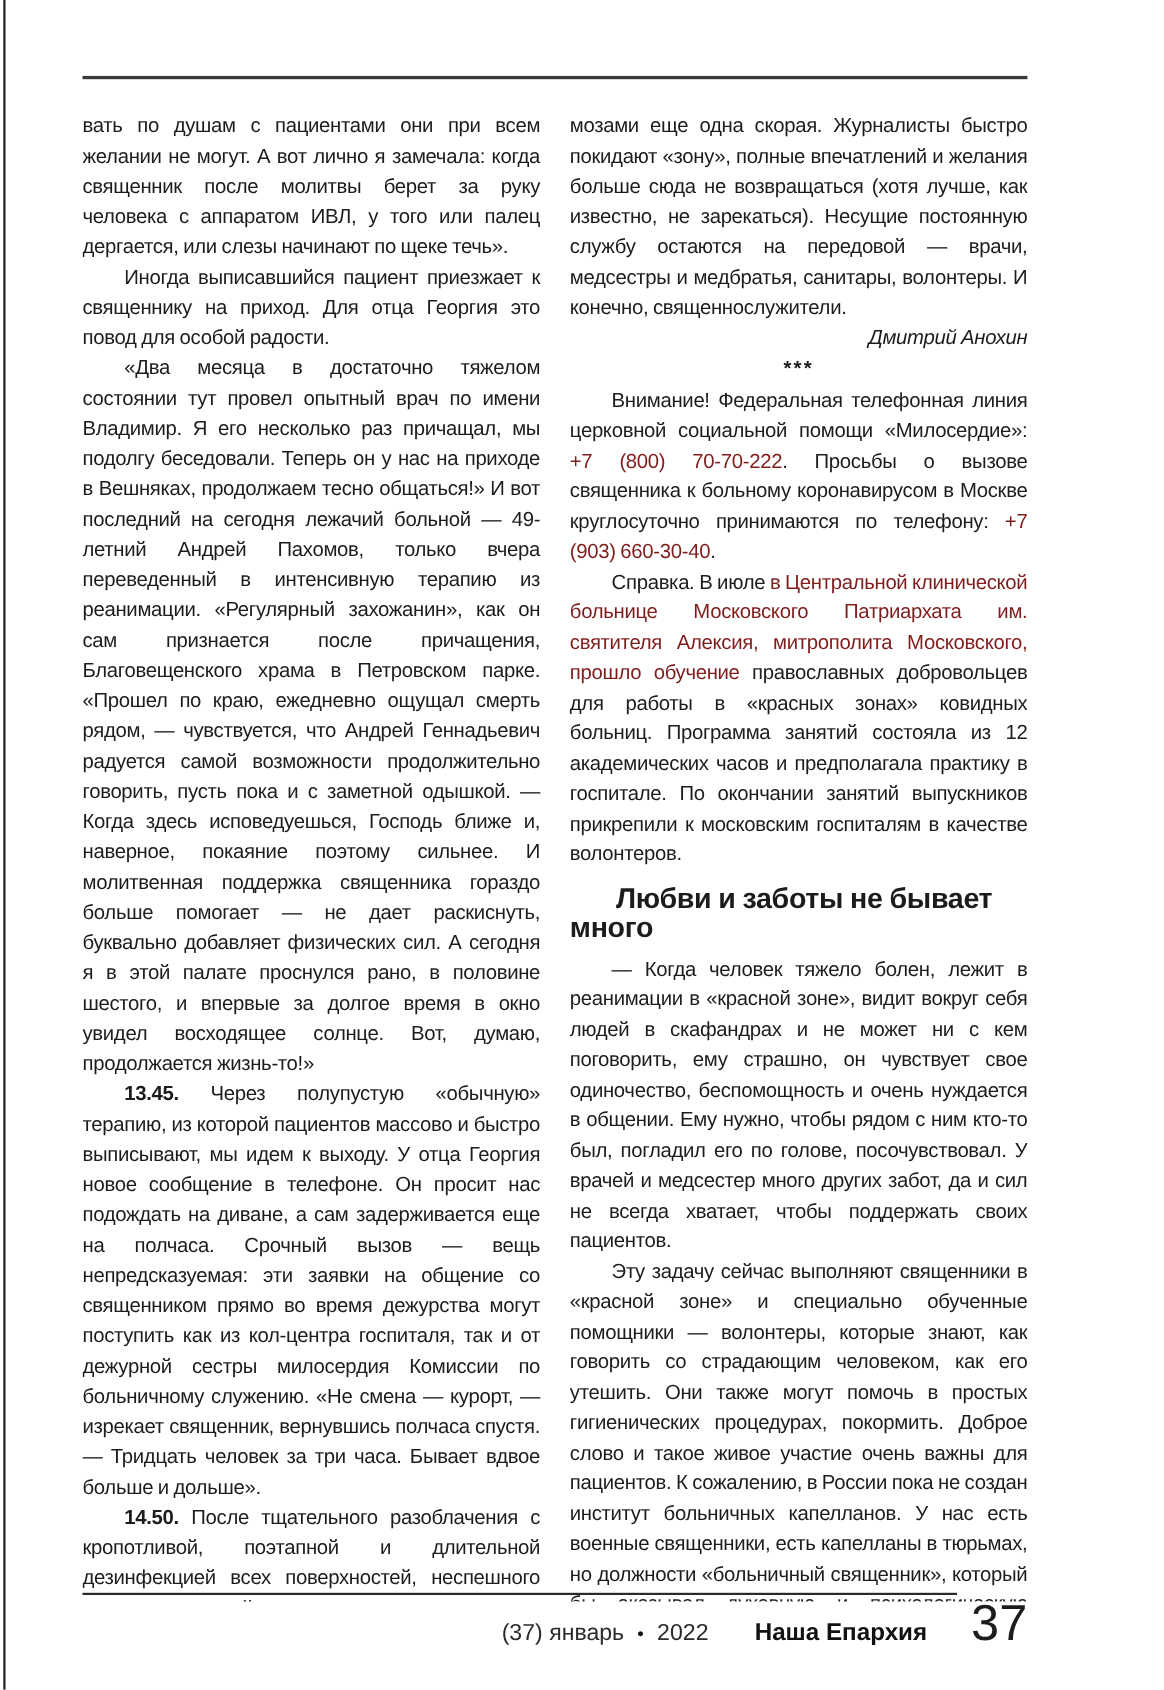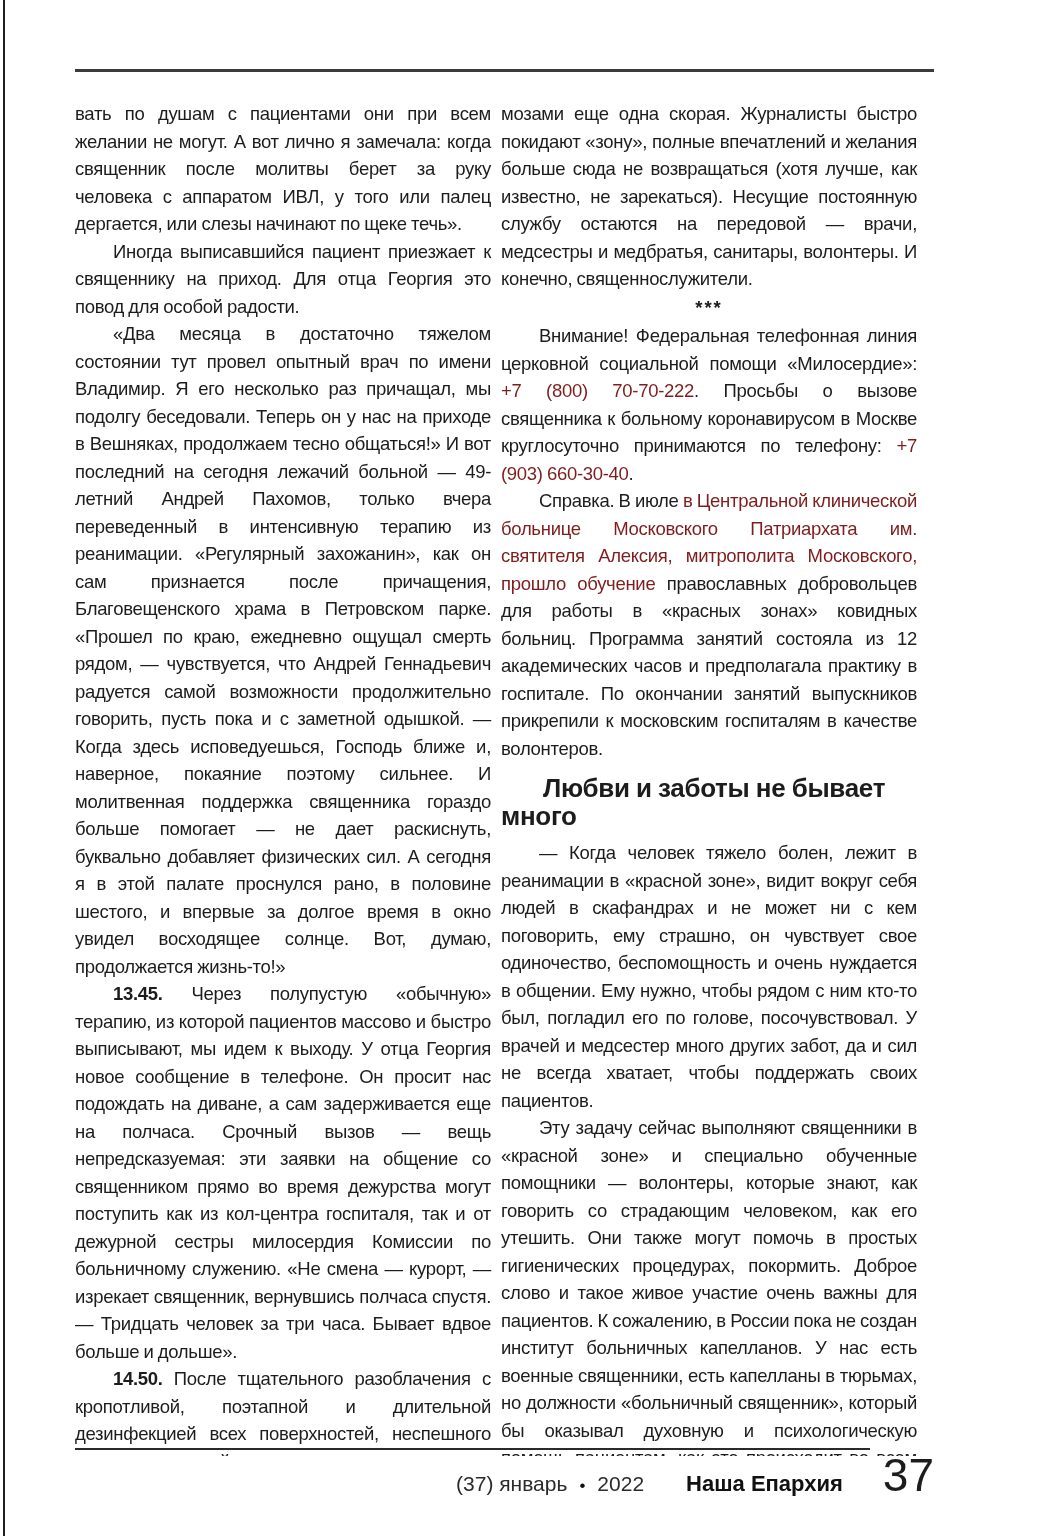--- a/index.html
+++ b/index.html
@@ -10,21 +10,21 @@
     color:#1c1c1c;
   }
   .left-border{
     position:absolute;left:3px;top:0;width:2px;height:1536px;background:#1f1f1f;
   }
   .top-rule{
     position:absolute;left:75px;top:69px;width:859px;height:3px;background:#3b3b3b;
   }
   .columns{
     position:absolute;left:75px;top:100px;width:859px;height:1356px;
-    display:flex;gap:10px;overflow:hidden;
+    display:flex;gap:27px;overflow:hidden;
   }
   .col{
     width:416px;flex:0 0 416px;
     font-size:18.5px;line-height:27.5px;
     letter-spacing:-0.3px;word-spacing:-0.6px;
     text-align:justify;
     hyphens:auto;
   }
   .blk{margin:0;text-align:justify;}
   .blk.ind{text-indent:38px;}
@@ -59,20 +59,21 @@
 <div class="columns">
   <div class="col">
       <p class="blk "><span class="seg-n">вать по душам с пациентами они при всем желании не могут. А вот лично я замечала: когда священник после молитвы берет за руку человека с аппаратом ИВЛ, у того или палец дергается, или слезы начинают по щеке течь».</span></p>
       <p class="blk ind"><span class="seg-n">Иногда выписавшийся пациент приезжает к священнику на приход. Для отца Георгия это повод для особой радости.</span></p>
       <p class="blk ind"><span class="seg-n">«Два месяца в достаточно тяжелом состоянии тут провел опытный врач по имени Владимир. Я его несколько раз причащал, мы подолгу беседовали. Теперь он у нас на приходе в Вешняках, продолжаем тесно общаться!» И вот последний на сегодня лежачий больной — 49-летний Андрей Пахомов, только вчера переведенный в интенсивную терапию из реанимации. «Регулярный захожанин», как он сам признается после причащения, Благовещенского храма в Петровском парке. «Прошел по краю, ежедневно ощущал смерть рядом, — чувствуется, что Андрей Геннадьевич радуется самой возможности продолжительно говорить, пусть пока и с заметной одышкой. — Когда здесь исповедуешься, Господь ближе и, наверное, покаяние поэтому сильнее. И молитвенная поддержка священника гораздо больше помогает — не дает раскиснуть, буквально добавляет физических сил. А сегодня я в этой палате проснулся рано, в половине шестого, и впервые за долгое время в окно увидел восходящее солнце. Вот, думаю, продолжается жизнь-то!»</span></p>
       <p class="blk ind"><span class="seg-b">13.45.</span><span class="seg-n"> Через полупустую «обычную» терапию, из которой пациентов массово и быстро выписывают, мы идем к выходу. У отца Георгия новое сообщение в телефоне. Он просит нас подождать на диване, а сам задерживается еще на полчаса. Срочный вызов — вещь непредсказуемая: эти заявки на общение со священником прямо во время дежурства могут поступить как из кол-центра госпиталя, так и от дежурной сестры милосердия Комиссии по больничному служению. «Не смена — курорт, — изрекает священник, вернувшись полчаса спустя. — Тридцать человек за три часа. Бывает вдвое больше и дольше».</span></p>
       <p class="blk ind"><span class="seg-b">14.50.</span><span class="seg-n"> После тщательного разоблачения с кропотливой, поэтапной и длительной дезинфекцией всех поверхностей, неспешного мытья в душевой и переодевания еще в один свежий комплект для «чистой» зоны болтаем в кафе на втором этаже за бесплатным для всех обедом, обсуждая прошедшие полдня. Наружная дверь на выходе дает милый прощальный пинок, у приемного отделения визжит тор-</span></p>
     </div>
   <div class="col">
       <p class="blk "><span class="seg-n">мозами еще одна скорая. Журналисты быстро покидают «зону», полные впечатлений и желания больше сюда не возвращаться (хотя лучше, как известно, не зарекаться). Несущие постоянную службу остаются на передовой — врачи, медсестры и медбратья, санитары, волонтеры. И конечно, священнослужители.</span></p>
+      <p class="blk right"><span class="seg-i">Дмитрий Анохин</span></p>
       <p class="blk center sep"><span class="seg-b">***</span></p>
       <p class="blk ind"><span class="seg-n">Внимание! Федеральная телефонная линия церковной социальной помощи «Милосердие»: </span><span class="seg-blue">+7 (800) 70-70-222</span><span class="seg-n">. Просьбы о вызове священника к больному коронавирусом в Москве круглосуточно принимаются по телефону: </span><span class="seg-blue">+7 (903) 660-30-40</span><span class="seg-n">.</span></p>
       <p class="blk ind"><span class="seg-n">Справка. В июле </span><span class="seg-blue">в Центральной клинической больнице Московского Патриархата им. святителя Алексия, митрополита Московского, прошло обучение</span><span class="seg-n"> православных добровольцев для работы в «красных зонах» ковидных больниц. Программа занятий состояла из 12 академических часов и предполагала практику в госпитале. По окончании занятий выпускников прикрепили к московским госпиталям в качестве волонтеров.</span></p>
       <p class="blk head"><span class="seg-b">Любви и заботы не бывает много</span></p>
       <p class="blk ind"><span class="seg-n">— Когда человек тяжело болен, лежит в реанимации в «красной зоне», видит вокруг себя людей в скафандрах и не может ни с кем поговорить, ему страшно, он чувствует свое одиночество, беспомощность и очень нуждается в общении. Ему нужно, чтобы рядом с ним кто-то был, погладил его по голове, посочувствовал. У врачей и медсестер много других забот, да и сил не всегда хватает, чтобы поддержать своих пациентов.</span></p>
       <p class="blk ind"><span class="seg-n">Эту задачу сейчас выполняют священники в «красной зоне» и специально обученные помощники — волонтеры, которые знают, как говорить со страдающим человеком, как его утешить. Они также могут помочь в простых гигиенических процедурах, покормить. Доброе слово и такое живое участие очень важны для пациентов. К сожалению, в России пока не создан институт больничных капелланов. У нас есть военные священники, есть капелланы в тюрьмах, но должности «больничный священник», который бы оказывал духовную и психологическую помощь пациентам, как это происходит во всем мире, пока нет.</span></p>
     </div>
 </div>
 
 <div class="footer-rule"></div>

